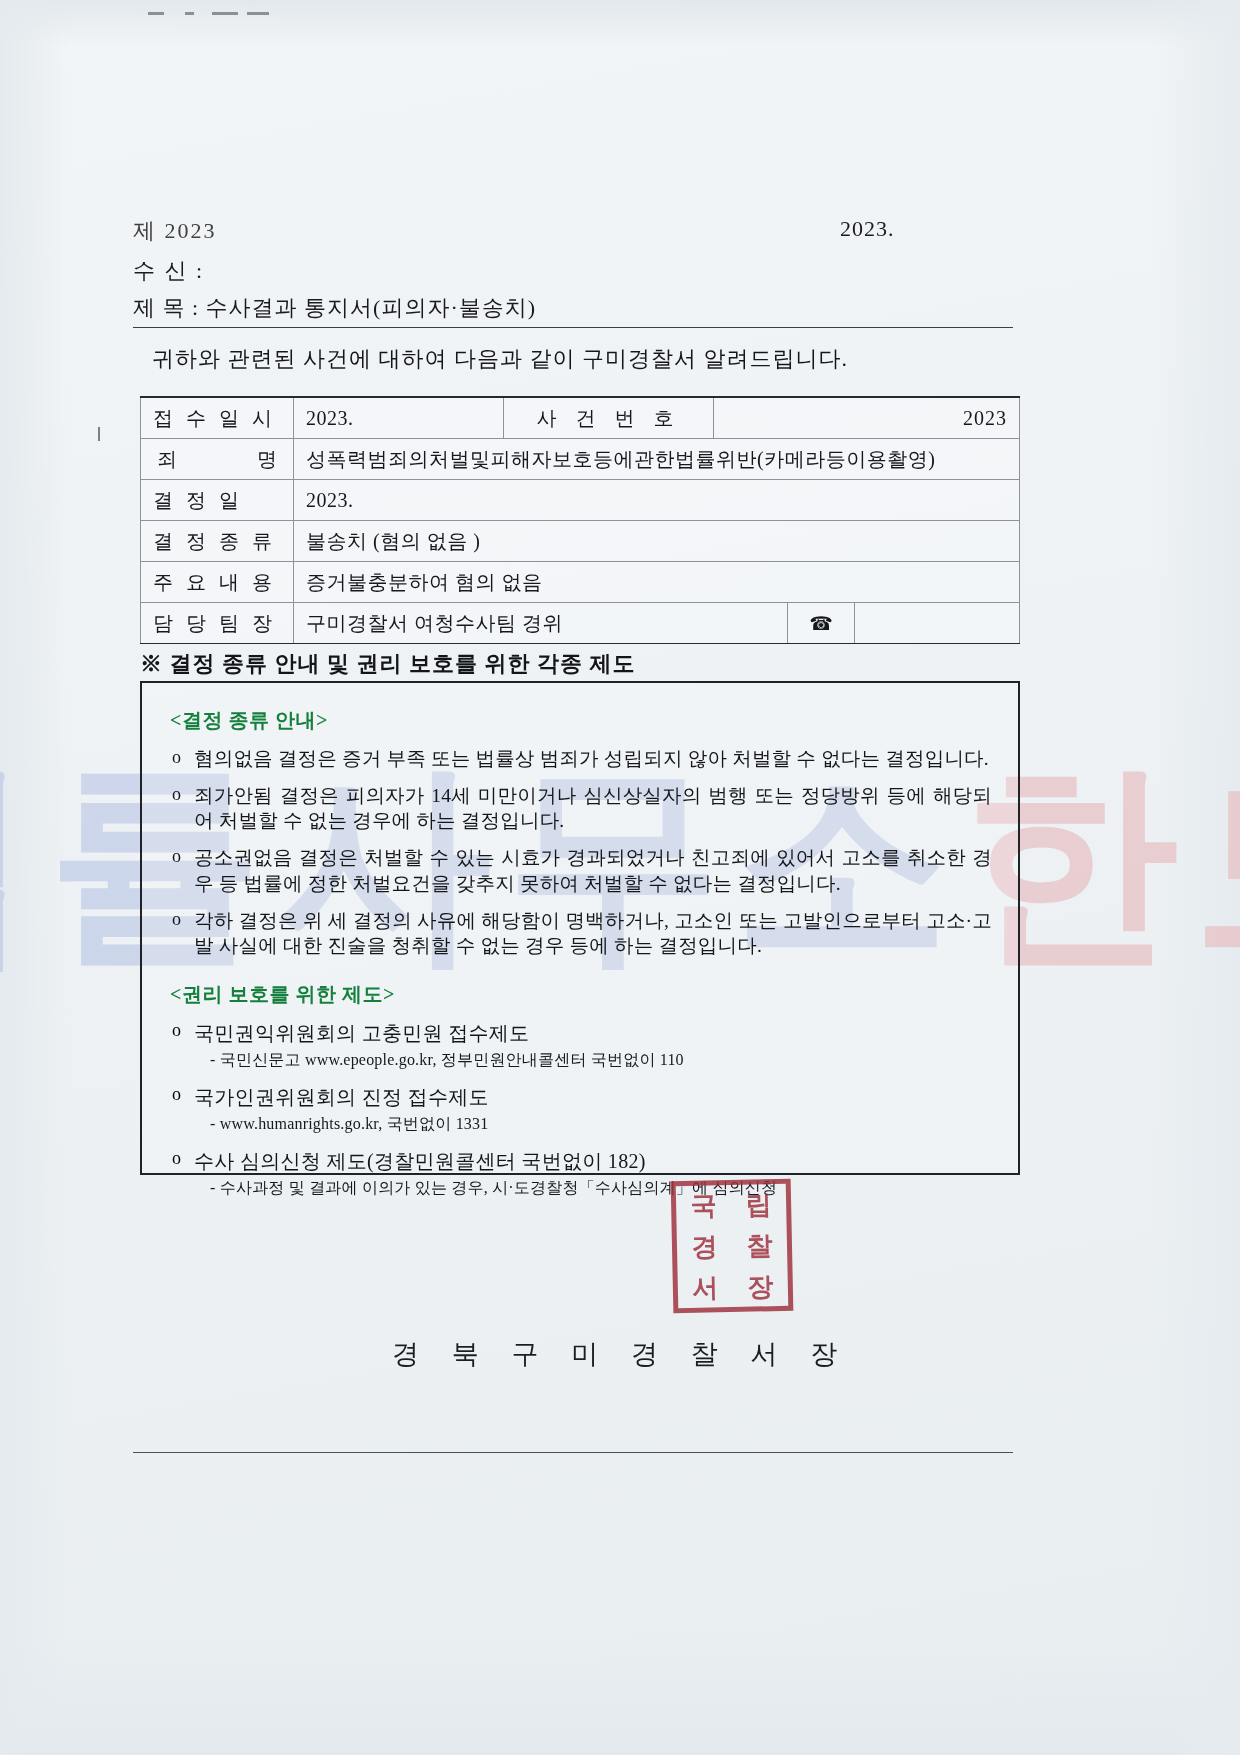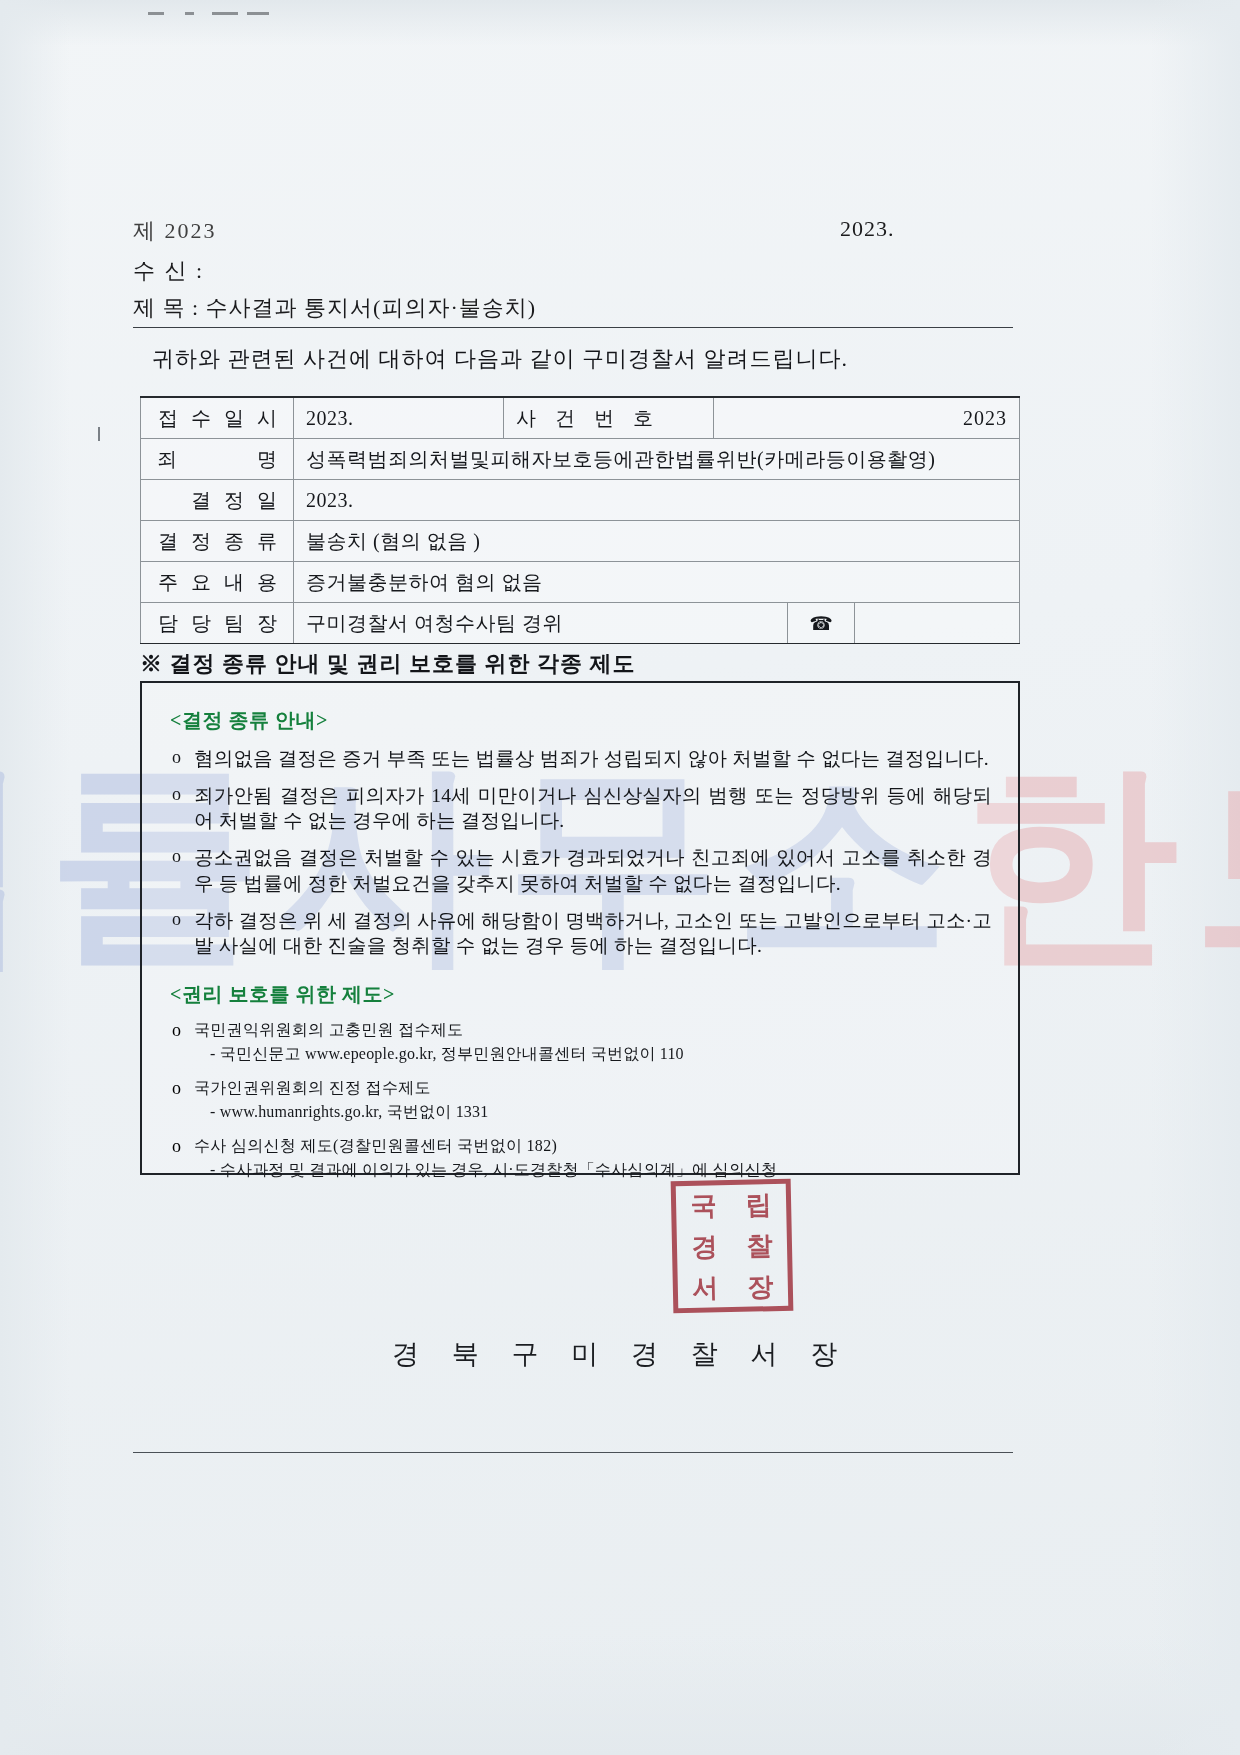--- a/index.html
+++ b/index.html
@@ -78,25 +78,25 @@
     background:rgba(255,255,255,.30);
   }
   table.info td {
     border:1px solid #8d9398;
     padding:0 12px;
     height:40px;
     vertical-align:middle;
   }
   table.info tr:first-child td { border-top:2px solid #262a2e; }
   table.info tr:last-child td { border-bottom:1.8px solid #262a2e; }
-  td.lbl { width:128px; text-align:right; letter-spacing:4px; white-space:nowrap; }
+  td.lbl { width:128px; text-align:left; letter-spacing:4px; white-space:nowrap; }
   td.lbl.spread { letter-spacing:0; }
   .spread-inner { display:flex; justify-content:space-between; padding:0 4px; }
   td.val { letter-spacing:.5px; }
-  td.lbl-mid { width:185px; letter-spacing:7px; }
+  td.lbl-mid { width:185px; text-align:center; letter-spacing:7px; }
   td.val-num { text-align:right; letter-spacing:1px; }
   td.phone-icon { width:42px; text-align:center; font-size:19px; }
   td.phone-val { width:140px; }
 
   
   .notice-heading {
     position:absolute; left:140px; top:649px;
     font-size:22px; font-weight:bold; letter-spacing:1px; color:#131519;
   }
 
@@ -125,21 +125,21 @@
     text-align:justify;
   }
   ul.bullets > li .obullet {
     position:absolute; left:2px; top:0;
     font-size:18px;
   }
 
   ul.rights { list-style:none; margin:0; padding:0; }
   ul.rights > li { position:relative; padding-left:24px; margin-bottom:13px; }
   ul.rights > li .obullet { position:absolute; left:2px; top:0; font-size:18px; }
-  .r-main { font-size:16px; letter-spacing:.3px; color:#14161a; }
+  .r-main { font-size:20px; letter-spacing:.3px; color:#14161a; }
   .r-sub { display:block; font-size:16px; margin-top:3px; padding-left:16px; letter-spacing:.2px; color:#16181c; }
 
   
   .signature {
     position:absolute; left:1px; top:1336px; width:1240px;
     text-align:center;
     font-size:27px;
     letter-spacing:13px;
     color:#1b1d21;
   }

